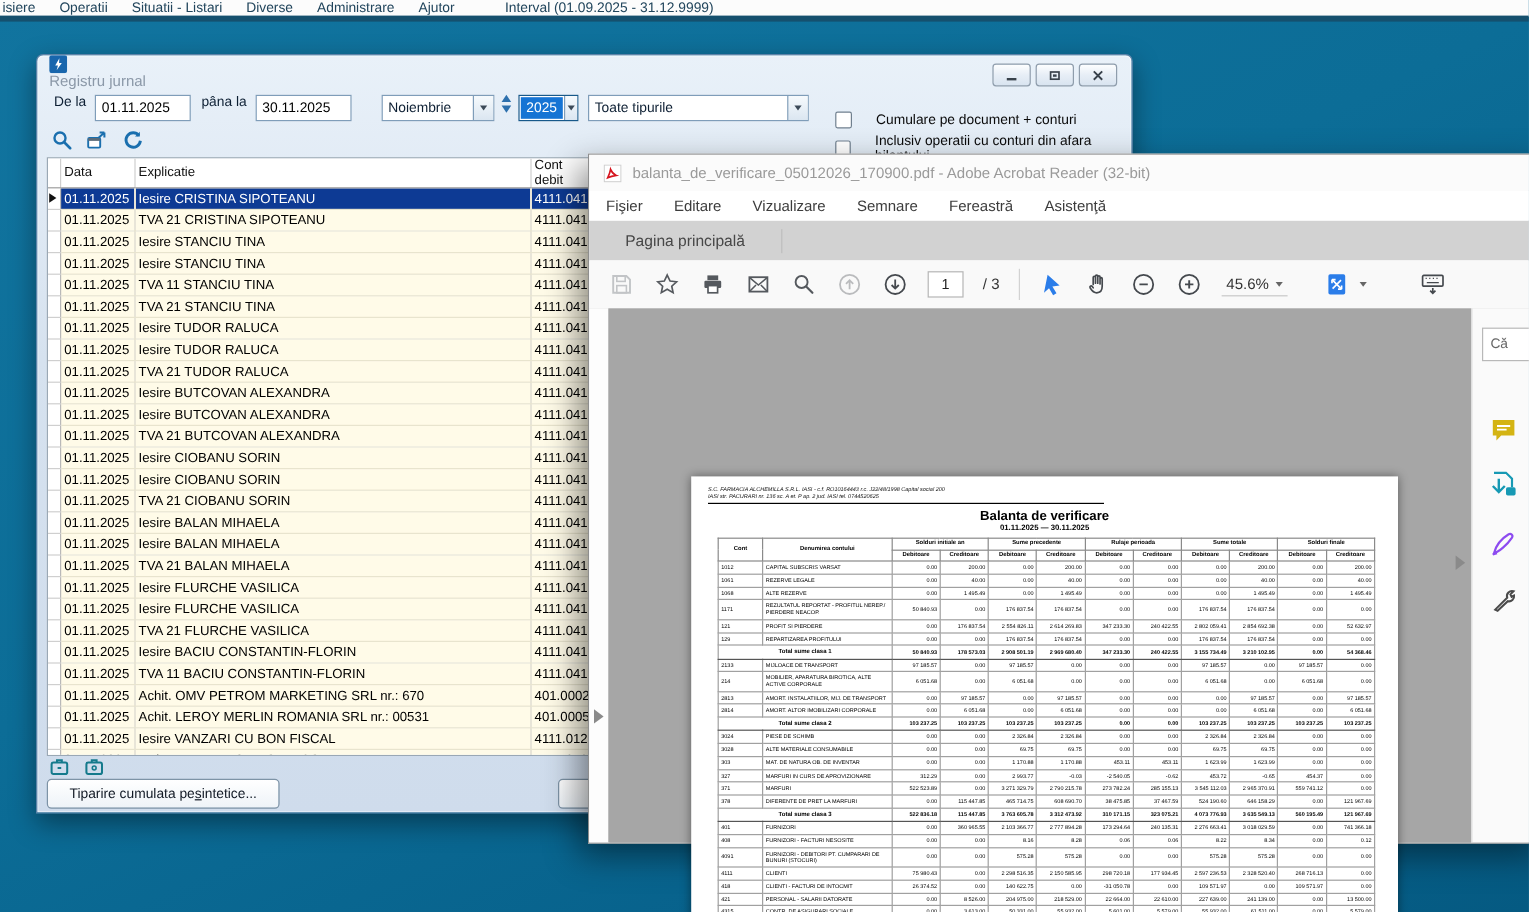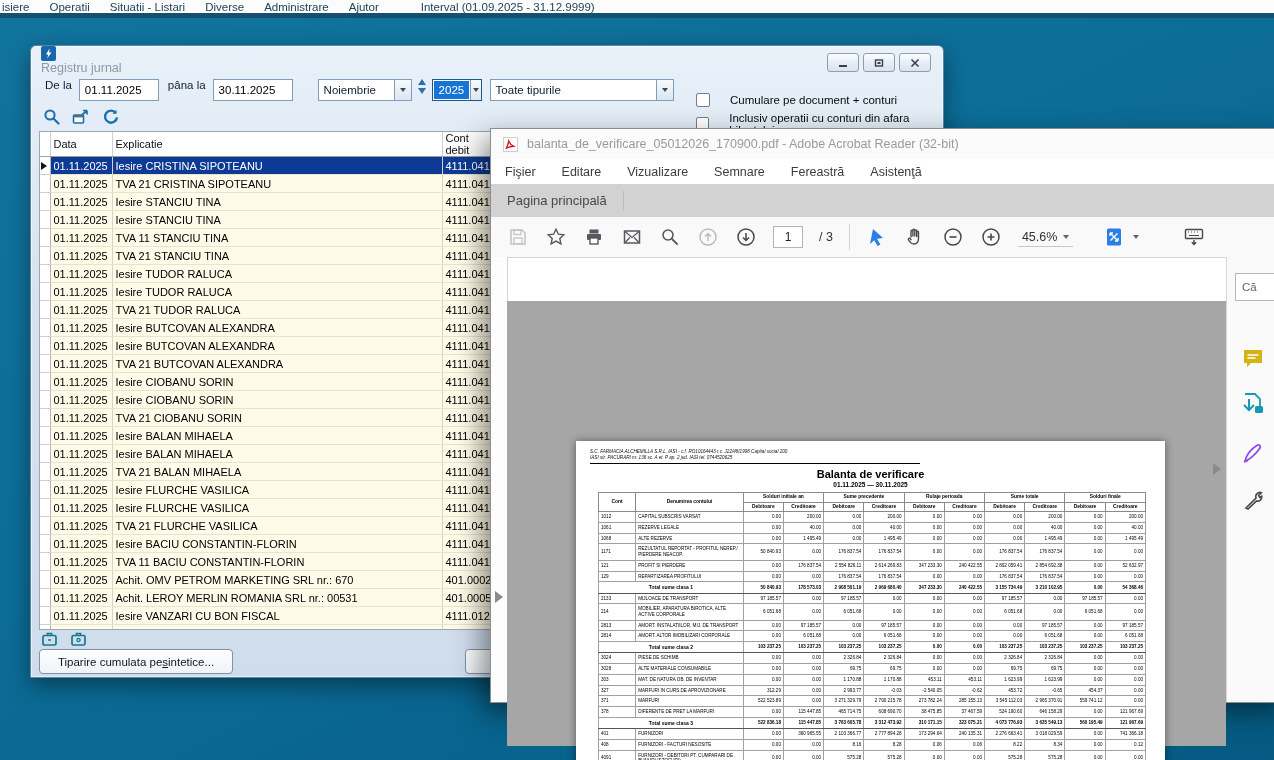--- a/index.html
+++ b/index.html
@@ -62,39 +62,39 @@
 
   
   .acwin{position:absolute;left:490px;top:128px;width:800px;height:573px;background:#fff;
     border:1px solid #8e8e8e;box-shadow:-8px 10px 26px rgba(0,0,0,.45);}
   .ac-title{position:absolute;top:0;left:0;right:0;height:30px;background:#fbfbfb;display:flex;
     align-items:center;padding-left:12px;font-size:12.5px;color:#9a9a9a;}
   .ac-title .aticon{margin-right:9px;display:inline-flex;}
   .ac-menu{position:absolute;top:30px;left:0;right:0;height:25px;background:#fff;display:flex;
     align-items:center;gap:26px;padding-left:14px;font-size:12.5px;color:#3c3c3c;}
   .ac-tabs{position:absolute;top:55px;left:0;right:0;height:33px;background:#d2d2d2;display:flex;align-items:center;}
-  .ac-tab{font-size:13px;color:#474747;padding:0 16px;line-height:33px;}
+  .ac-tab{font-size:13px;color:#474747;padding:0 30px;line-height:33px;}
   .tabsep{width:1px;height:20px;background:#bdbdbd;}
   .ac-tab-active{position:absolute;left:303px;top:0;width:170px;height:33px;background:#fff;
     font-size:12.5px;color:#333;line-height:33px;padding-left:16px;box-sizing:border-box;}
   .tabclose{position:absolute;right:10px;top:12px;display:inline-flex;}
   .ac-toolbar{position:absolute;top:88px;left:0;right:0;height:40px;background:#f9f9f9;
     border-bottom:1px solid #d6d6d6;display:flex;align-items:center;gap:16px;padding-left:16px;}
   .tbi{display:inline-flex;align-items:center;justify-content:center;width:22px;height:22px;}
   .pagebox{width:28px;height:20px;border:1px solid #b5b5b5;background:#fff;font-size:12px;color:#222;
     display:flex;align-items:center;justify-content:center;}
   .pagetotal{font-size:12.5px;color:#333;}
   .tbsep{width:1px;height:26px;background:#d2d2d2;}
   .zoombox{display:flex;align-items:center;gap:6px;font-size:12.5px;color:#333;
     border-bottom:1px solid #c9c9c9;padding:2px 4px;}
   
   .ac-leftstrip{position:absolute;left:0;top:128px;width:16px;height:445px;background:#fdfdfd;border-right:1px solid #d4d4d4;}
   .navarrow{width:0;height:0;border-top:6px solid transparent;border-bottom:6px solid transparent;border-left:8px solid #8a8a8a;}
   .ac-left-arrow{position:absolute;left:4px;top:334px;}
-  .ac-doc{position:absolute;left:16px;top:128px;width:719px;height:445px;background:#a6a6a6;margin-top:44px;}
+  .ac-doc{position:absolute;left:16px;top:128px;width:719px;height:445px;background:#a6a6a6;}
   .ac-right-arrow{position:absolute;left:722px;top:334px;}
   .ac-panel{position:absolute;left:735px;top:128px;width:65px;height:445px;background:#fafafa;border-left:1px solid #d8d8d8;}
   .panel-search{position:absolute;left:8px;top:16px;width:110px;height:26px;border:1px solid #b8b8b8;
     background:#fff;font-size:11.5px;color:#666;display:flex;align-items:center;padding-left:6px;}
   .pico{position:absolute;left:14px;display:inline-flex;}
 
   
   .page{position:absolute;left:69px;top:140px;width:589px;height:433px;background:#fff;
     box-shadow:0 0 8px rgba(0,0,0,.45);overflow:hidden;color:#000;}
   .pcompany{margin:8px 0 0 14px;width:340px;font-size:4.6px;font-style:italic;line-height:1.4;color:#111;}

